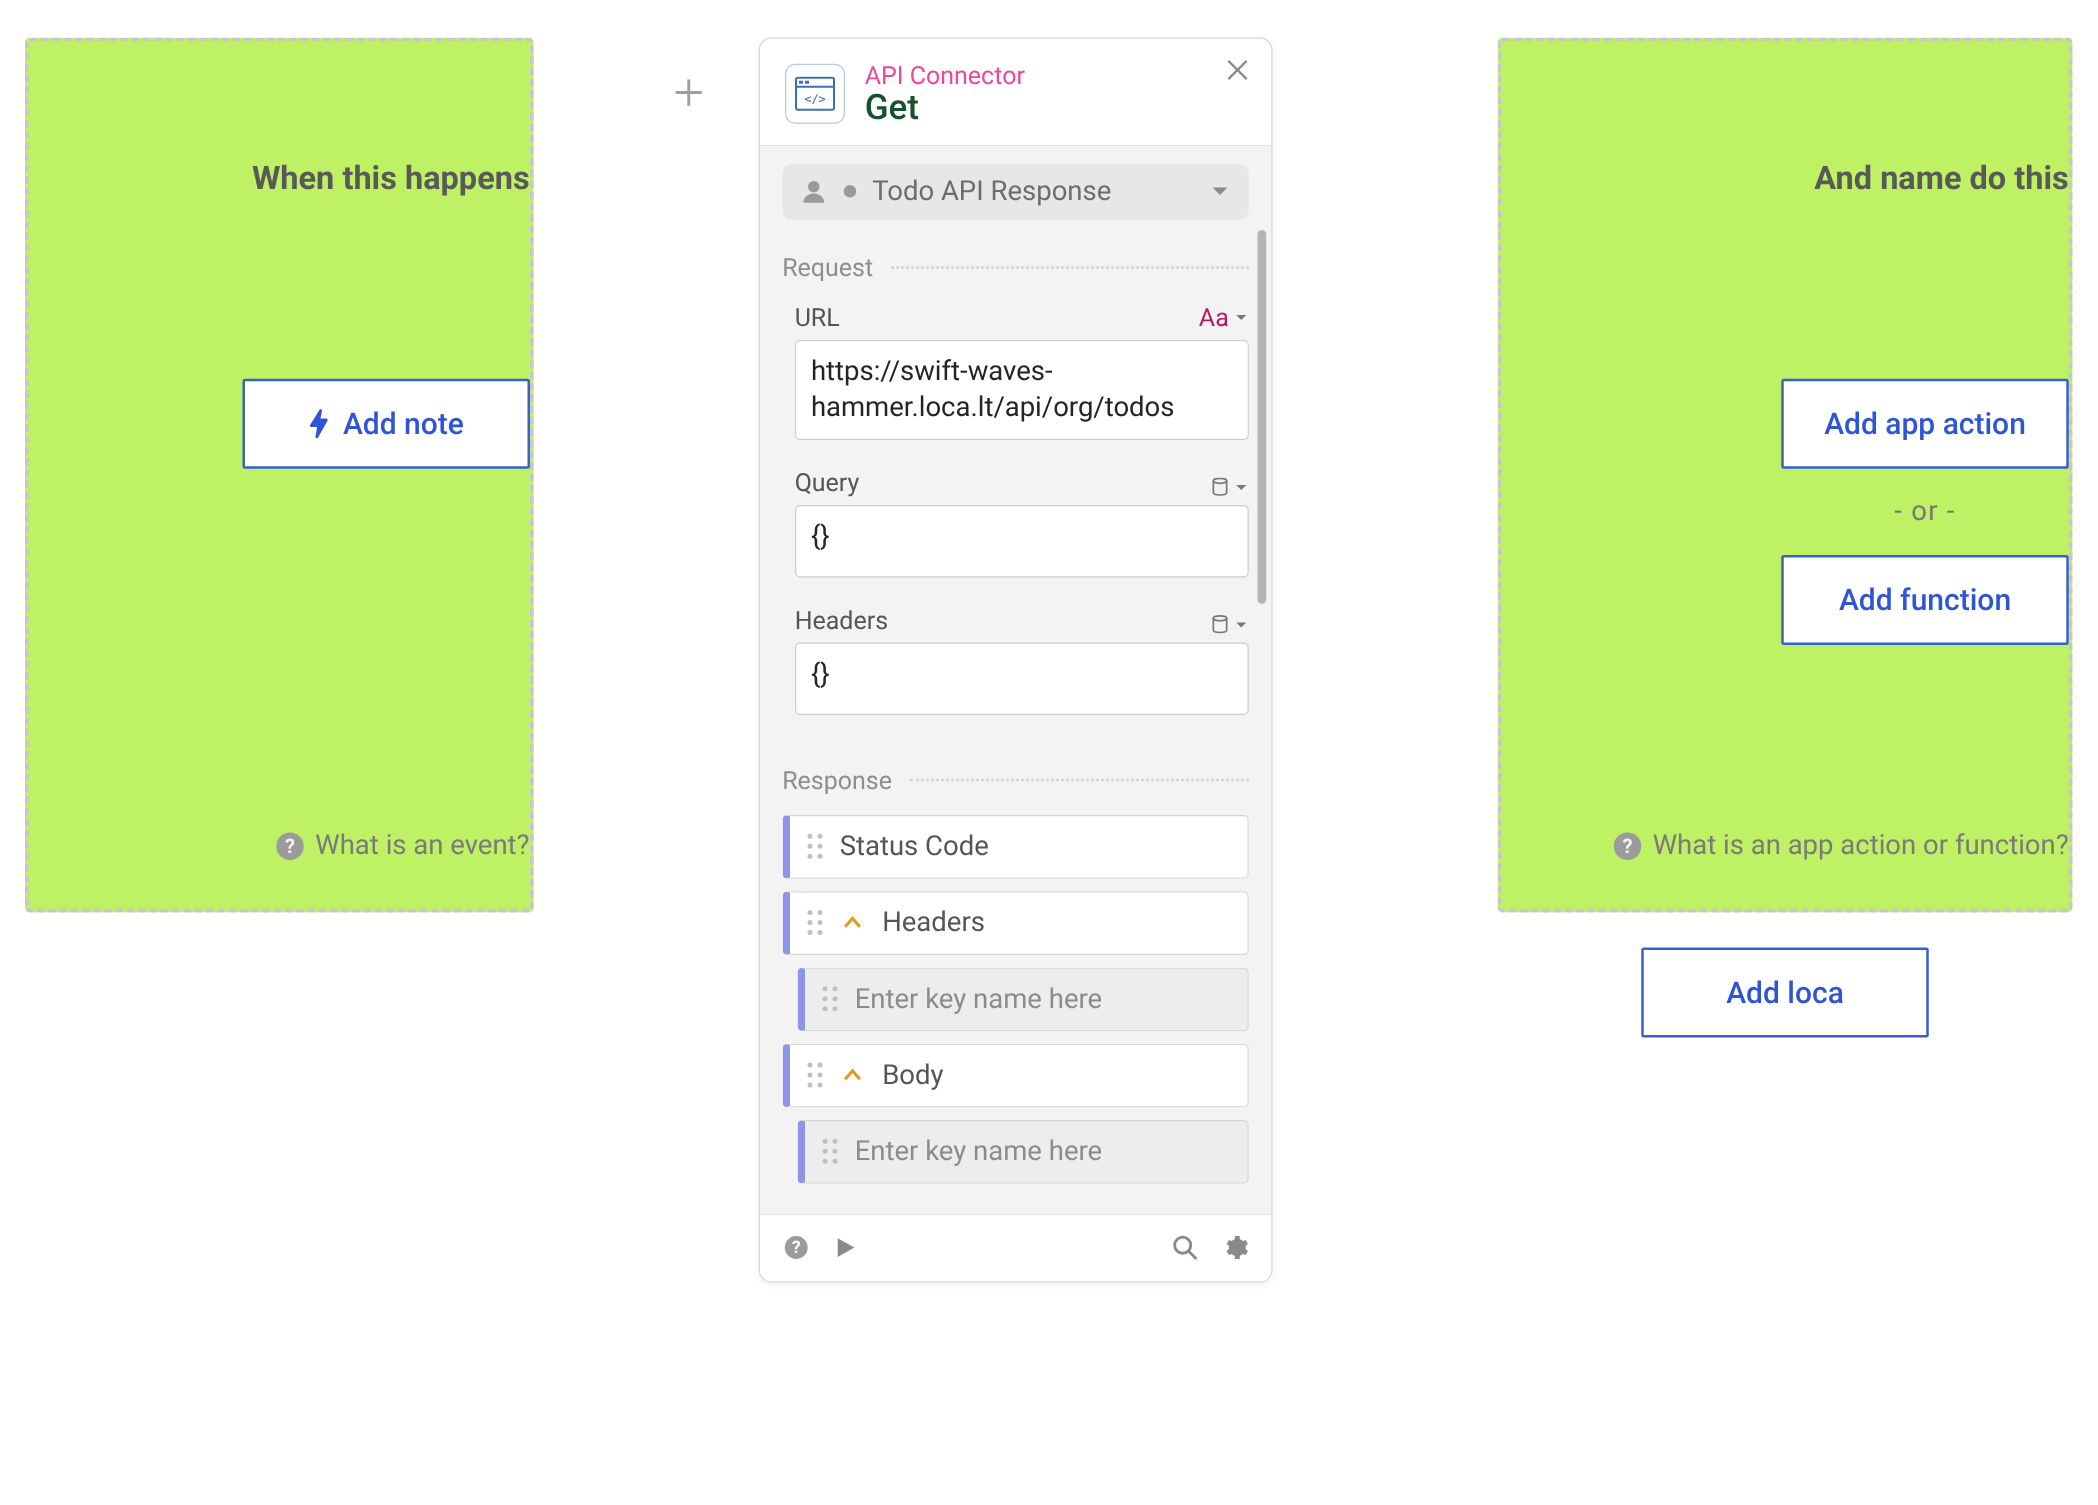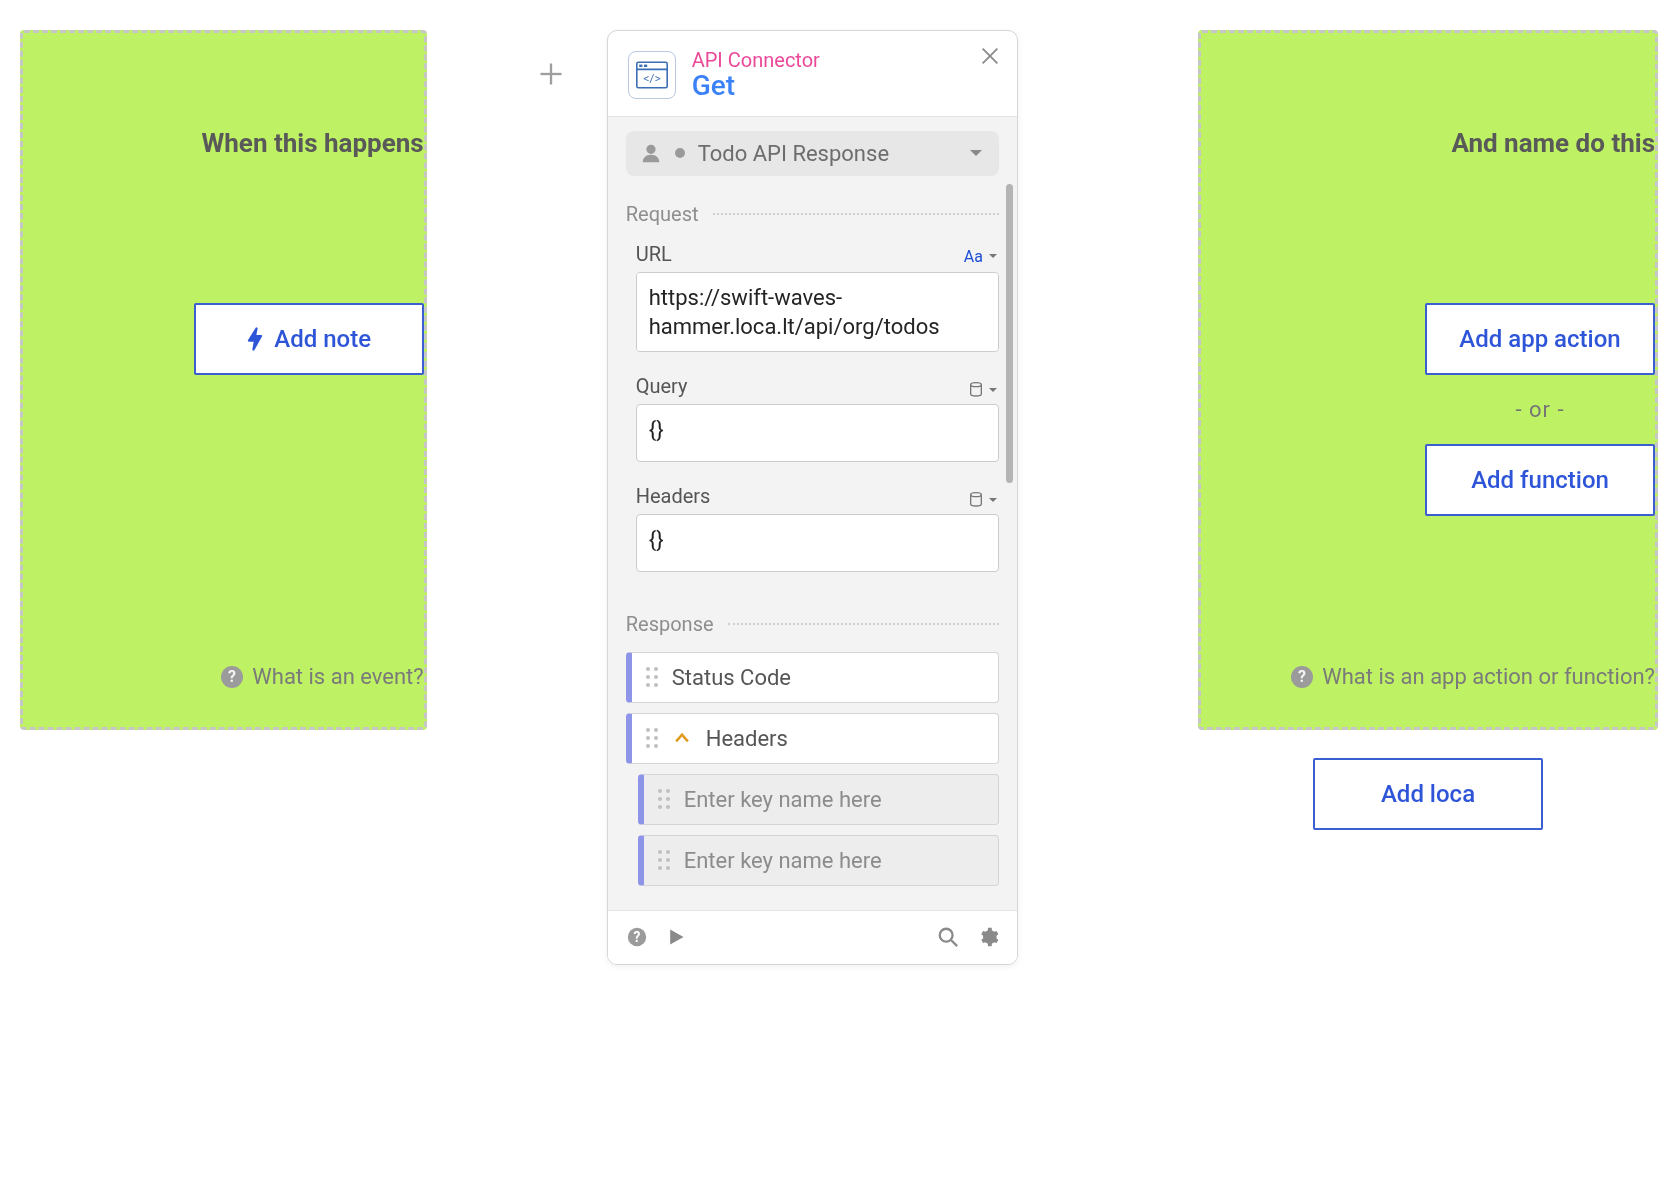--- a/index.html
+++ b/index.html
@@ -117,21 +117,21 @@
   }
   .app-badge {
     width: 48px; height: 48px;
     border: 1px solid #b8c8de;
     border-radius: 8px;
     display:flex; align-items:center; justify-content:center;
     color:#3a6fb5;
   }
   .app-titles { display:flex; flex-direction:column; }
   .app-super { font-size: 20px; color:#ec4899; line-height: 1.1; }
-  .app-title { font-size: 28px; font-weight: 500; color:#3b82f6; line-height:1.1; }
+  .app-title { font-size: 28px; font-weight: 500; color:#14532d; line-height:1.1; }
   .close-btn { position:absolute; top:14px; right:16px; cursor:pointer; color:#8b8b8b; }
 
   .card-divider { height:1px; background:#e3e3e3; }
 
   .scope-bar {
     margin: 14px 18px 0 18px;
     background:#e7e7e7;
     border-radius: 8px;
     padding: 10px 14px;
     display:flex; align-items:center; gap:12px;
@@ -155,21 +155,21 @@
   .section-label-row {
     display:flex; align-items:center; gap:14px;
     font-size: 20px; color:#8e8e8e;
     margin: 4px 0 16px 0;
     justify-content: flex-end;
   }
   .section-label-row .dash { flex:1; border-top: 2px dotted #cfcfcf; height:0; }
 
   .field-block { margin: 0 0 18px 0; padding-left: 10px;}
   .field-row   { display:flex; justify-content:space-between; align-items:flex-end; font-size: 20px; color:#555; margin-bottom: 6px; }
-  .field-row .right { display:flex; align-items:center; gap:4px; color:#1d4ed8; font-size:16px;}
+  .field-row .right { display:flex; align-items:center; gap:4px; color:#be185d; font-size:20px;}
   .txtarea {
     width: 100%;
     background:#ffffff;
     border:1px solid #cccccc;
     border-radius:4px;
     font-size: 22px;
     color:#242424;
     padding: 10px 12px;
     resize: none;
     line-height: 1.35;
@@ -396,20 +396,36 @@
               <span></span>
               <span></span>
               <span></span>
               <span></span>
               <span></span>
               <span></span>
             </span>
           <span>Enter key name here</span>
         </div>
 
+        <div class="resp-item">
+          <span class="drag-dots">
+              <span></span>
+              <span></span>
+              <span></span>
+              <span></span>
+              <span></span>
+              <span></span>
+            </span>
+          <span class="chev-orange">
+            <svg width="20" height="20" viewBox="0 0 24 24" fill="none" stroke="#e09a1d" stroke-width="3">
+                <path d="M5 16l7-8 7 8"></path>
+              </svg>
+          </span>
+          <span>Body</span>
+        </div>
         <div class="resp-item sub">
           <span class="drag-dots">
               <span></span>
               <span></span>
               <span></span>
               <span></span>
               <span></span>
               <span></span>
             </span>
           <span>Enter key name here</span>

